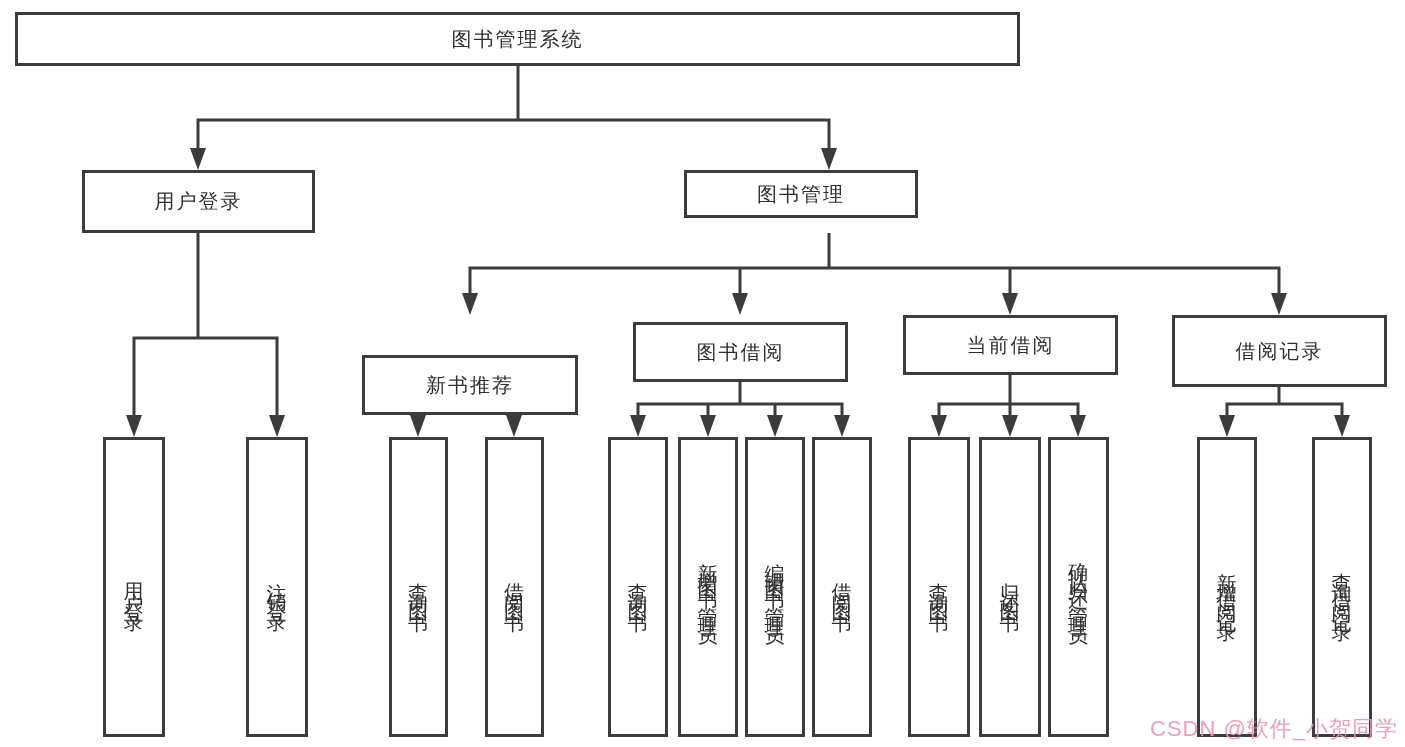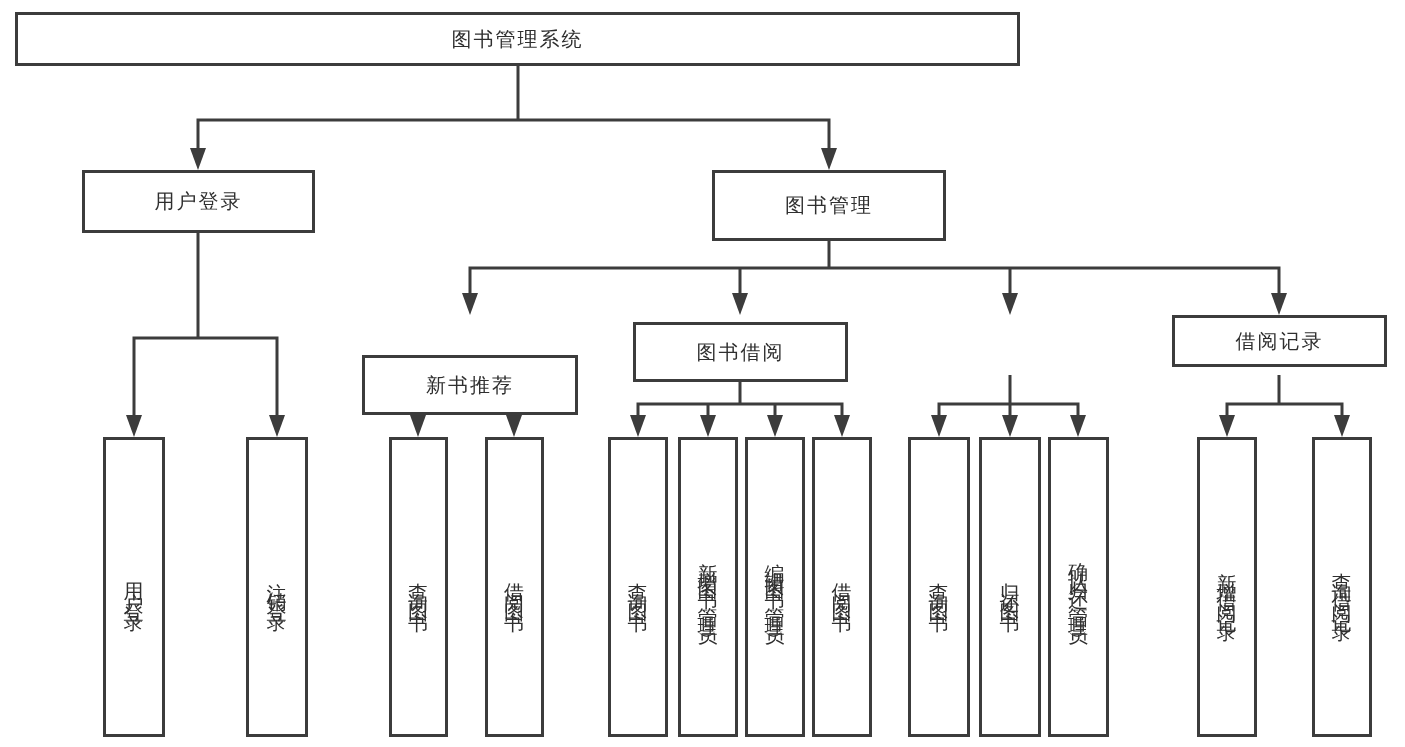--- a/index.html
+++ b/index.html
@@ -115,31 +115,34 @@
     </g>
   </svg>
 
   <div class="box hbox root" style="left:15px; top:12px; width:1005px; height:54px;justify-content:center;">
     <span>图书管理系统</span>
   </div>
 
   <div class="box hbox" style="left:82px; top:170px; width:233px; height:63px;">
     <span>用户登录</span>
   </div>
-  <div class="box hbox" style="left:712px; top:170px; width:234px; height:71px;">
+  <div class="box hbox" style="left:684px; top:170px; width:234px; height:48px;">
     <span>图书管理</span>
   </div>
 
   <div class="box hbox" style="left:362px; top:315px; width:216px; height:60px;margin-top:40px;">
     <span>新书推荐</span>
   </div>
   <div class="box hbox" style="left:633px; top:322px; width:215px; height:60px;">
     <span>图书借阅</span>
   </div>
-  <div class="box hbox" style="left:1172px; top:315px; width:215px; height:52px;">
+  <div class="box hbox" style="left:903px; top:315px; width:215px; height:60px;">
+    <span>当前借阅</span>
+  </div>
+  <div class="box hbox" style="left:1172px; top:315px; width:215px; height:72px;">
     <span>借阅记录</span>
   </div>
 
   <div class="box vbox" style="left:103px; top:437px; width:62px; height:300px;">
     <span>用户登录</span>
   </div>
   <div class="box vbox" style="left:246px; top:437px; width:62px; height:300px;">
     <span>注销登录</span>
   </div>
 
@@ -173,14 +176,15 @@
     <span>确认归还（管理员）</span>
   </div>
 
   <div class="box vbox" style="left:1197px; top:437px; width:60px; height:300px;">
     <span>新增借阅记录</span>
   </div>
   <div class="box vbox" style="left:1312px; top:437px; width:60px; height:300px;">
     <span>查询借阅记录</span>
   </div>
 
+  <div id="watermark">CSDN @软件_小贺同学</div>
 
 </div>
 
 </body></html>

